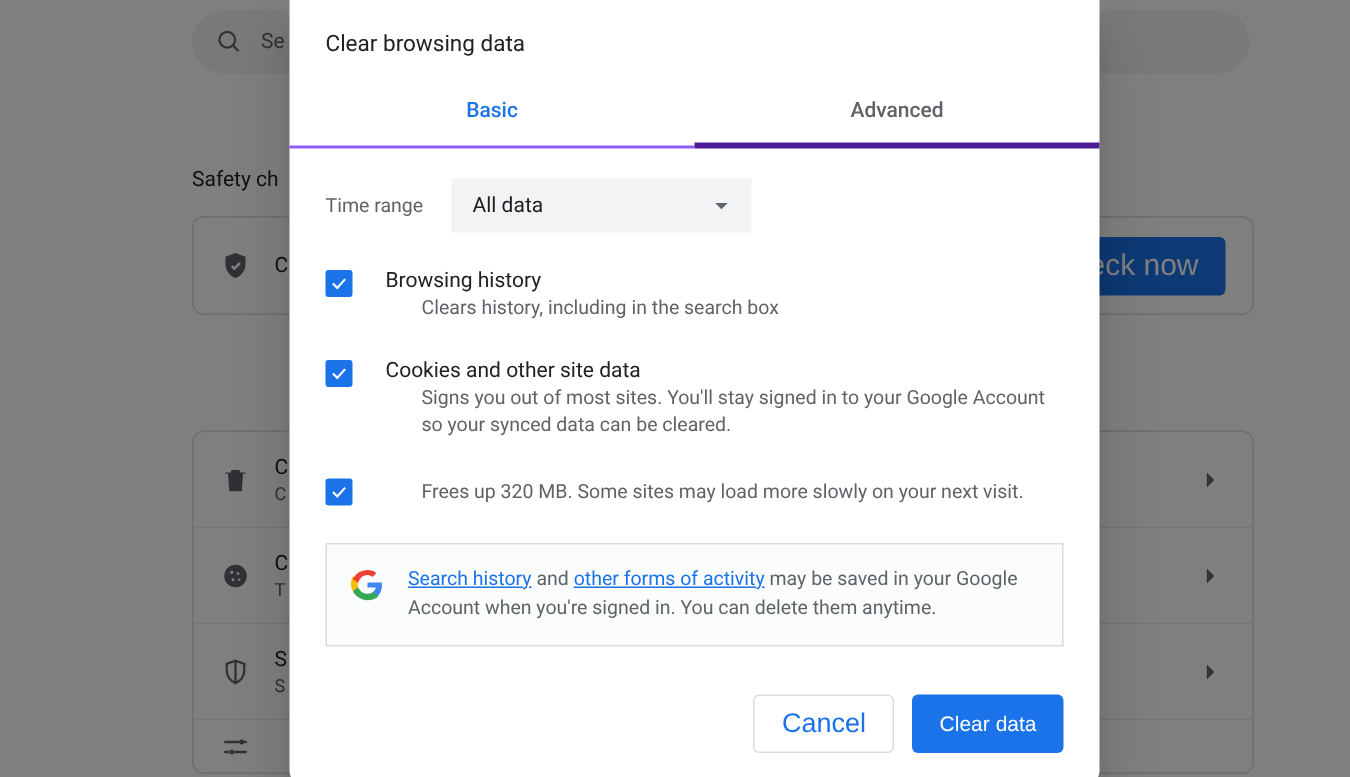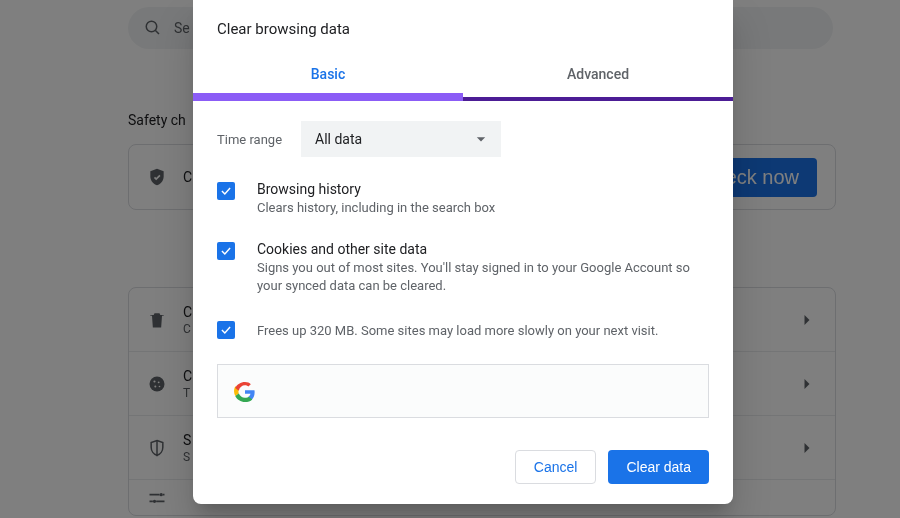--- a/index.html
+++ b/index.html
@@ -24,38 +24,38 @@
   .chk-btn { background:#1a73e8; color:#fff; font-size:20px; font-weight:500; padding:8px 18px; border-radius:4px; border:none; cursor:pointer; }
 
   
   .scrim { position:absolute; inset:0; background:rgba(0,0,0,0.5); }
 
   
   .dialog { position:absolute; left:193px; top:0; width:540px; background:#fff; border-radius:0 0 8px 8px; box-shadow:0 11px 15px -7px rgba(0,0,0,0.2), 0 24px 38px 3px rgba(0,0,0,0.14); }
   .dlg-title { font-size:15px; color:#202124; padding:20px 24px 16px 24px; }
   .tabs { display:flex; }
   .tab { flex:1; text-align:center; font-size:14px; font-weight:500; padding:12px 0 13px 0; color:#5f6368; cursor:pointer; border-bottom:4px solid #4c1d95; }
-  .tab.active { color:#1a73e8; border-bottom:8px solid #8b5cf6; padding-bottom:11px; }
+  .tab.active { color:#1a73e8; border-bottom:2px solid #8b5cf6; padding-bottom:11px; }
   .dlg-body { padding:20px 24px 0 24px; }
   .time-row { display:flex; align-items:center; margin-bottom:24px; }
   .time-lbl { font-size:13px; color:#5f6368; width:84px; }
   .select { display:flex; align-items:center; justify-content:space-between; background:#f1f3f4; width:200px; height:36px; padding:0 10px 0 14px; font-size:14px; cursor:pointer; }
   .select svg { fill:#5f6368; }
   .opt { display:flex; align-items:flex-start; margin-bottom:24px; }
   .chk { width:18px; height:18px; border-radius:2px; background:#1a73e8; margin-right:22px; margin-top:1px; flex-shrink:0; display:flex; align-items:center; justify-content:center; cursor:pointer; }
   .chk svg { stroke:#fff; stroke-width:2.5; fill:none; }
   .opt-txt { flex:1; }
   .opt-main { font-size:14px; color:#202124; }
-  .opt-sub { font-size:13px; color:#5f6368; margin-top:2px; line-height:1.4; }
+  .opt-sub { font-size:13px; color:#5f6368; margin-top:2px; line-height:1.4;margin-left:24px; }
   .info-box { display:flex; align-items:flex-start; border:1px solid #dadce0; background:#f8f9fa80; padding:14px 16px; margin-bottom:16px; }
   .g-ico { width:22px; height:22px; margin-right:16px; margin-top:2px; flex-shrink:0; }
   .info-txt { font-size:13px; color:#5f6368; line-height:1.5; }
   .info-txt a { color:#1a73e8; text-decoration:underline; }
   .dlg-actions { display:flex; justify-content:flex-end; padding:16px 24px 20px 24px; gap:12px; }
-  .btn-cancel { background:#fff; color:#1a73e8; border:1px solid #dadce0; font-size:14px; font-weight:500; padding:8px 18px; border-radius:4px; cursor:pointer; }
+  .btn-cancel { background:#fff; color:#1a73e8; border:1px solid #dadce0; font-size:18px; font-weight:500; padding:8px 18px; border-radius:4px; cursor:pointer; }
   .btn-primary { background:#1a73e8; color:#fff; border:none; font-size:14px; font-weight:500; padding:8px 18px; border-radius:4px; cursor:pointer; }
 </style>
 </head>
 <body>
 
 <div class="bg">
   <div class="searchbar">
     <span class="search-ico">
       <svg viewBox="0 0 24 24" width="18" height="18" fill="none" stroke-width="2">
           <circle cx="10" cy="10" r="7"></circle>
@@ -188,19 +188,22 @@
 
     <div class="info-box">
       <span class="g-ico">
         <svg viewBox="0 0 48 48" width="22" height="22">
             <path fill="#4285F4" d="M45 24.5c0-1.6-.1-2.8-.4-4.1H24v7.4h11.9c-.2 2-1.5 5-5 7l7.6 5.9C43 36.6 45 31 45 24.5z"></path>
             <path fill="#34A853" d="M24 46c6.5 0 11.9-2.1 15.9-5.8l-7.6-5.9c-2 1.4-4.8 2.4-8.3 2.4-6.3 0-11.7-4.2-13.6-9.9l-7.8 6C6.5 40.6 14.6 46 24 46z"></path>
             <path fill="#FBBC05" d="M10.4 26.8c-.5-1.5-.8-3-.8-4.8s.3-3.3.8-4.8l-7.8-6C1 14.6 0 18.2 0 22s1 7.4 2.6 10.8l7.8-6z"></path>
             <path fill="#EA4335" d="M24 9.4c3.5 0 5.9 1.5 7.3 2.8l5.4-5.3C33.9 3.4 29.5 2 24 2 14.6 2 6.5 7.4 2.6 15.2l7.8 6C12.3 13.6 17.7 9.4 24 9.4z"></path>
           </svg>
       </span>
+      <div class="info-txt">
+        <a href="#">Search history</a><span> and </span><a href="#">other forms of activity</a><span> may be saved in your Google Account when you're signed in. You can delete them anytime.</span>
+      </div>
     </div>
   </div>
   <div class="dlg-actions">
     <button class="btn-cancel">Cancel</button>
     <button class="btn-primary">Clear data</button>
   </div>
 </div>
 
 </body></html>

